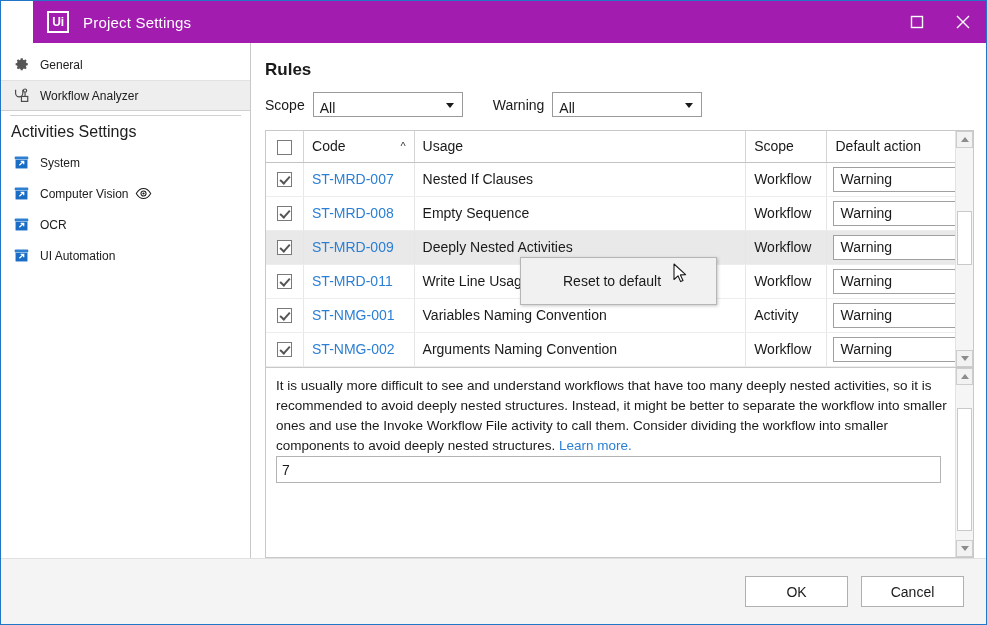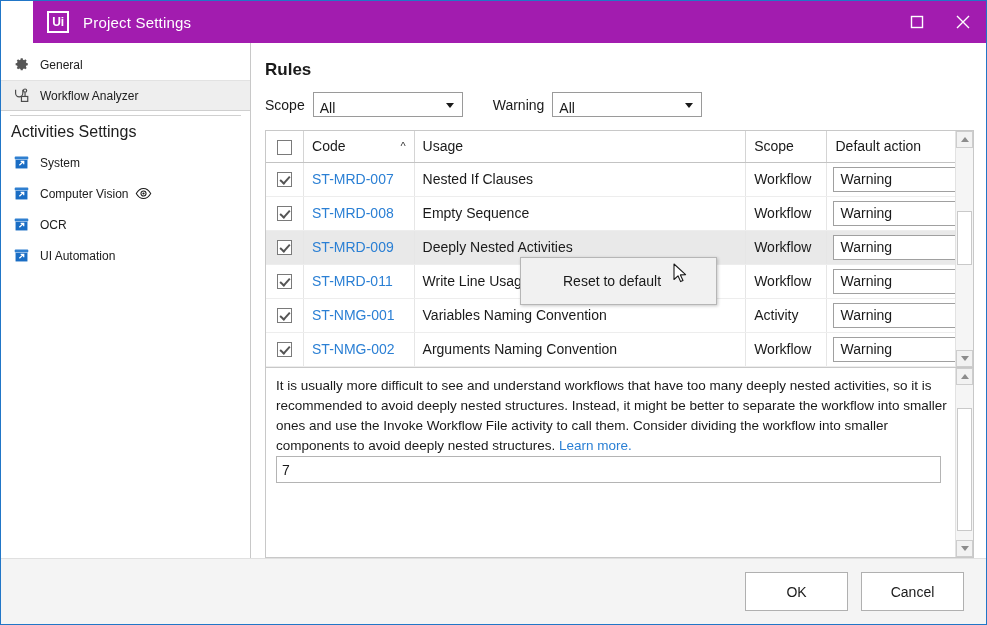--- a/index.html
+++ b/index.html
@@ -356,21 +356,21 @@
     background: #f4f4f4;
     border-top: 1px solid #e0e0e0;
     display: flex;
     align-items: center;
     justify-content: flex-end;
     padding-right: 22px;
     box-sizing: border-box;
   }
   .btn {
     width: 103px;
-    height: 39px;
+    height: 31px;
     border: 1px solid #b0b0b0;
     background: #ffffff;
     font-size: 14px;
     color: #1a1a1a;
     font-family: "Liberation Sans", sans-serif;
     cursor: default;
     margin-left: 13px;
   }
 
   

